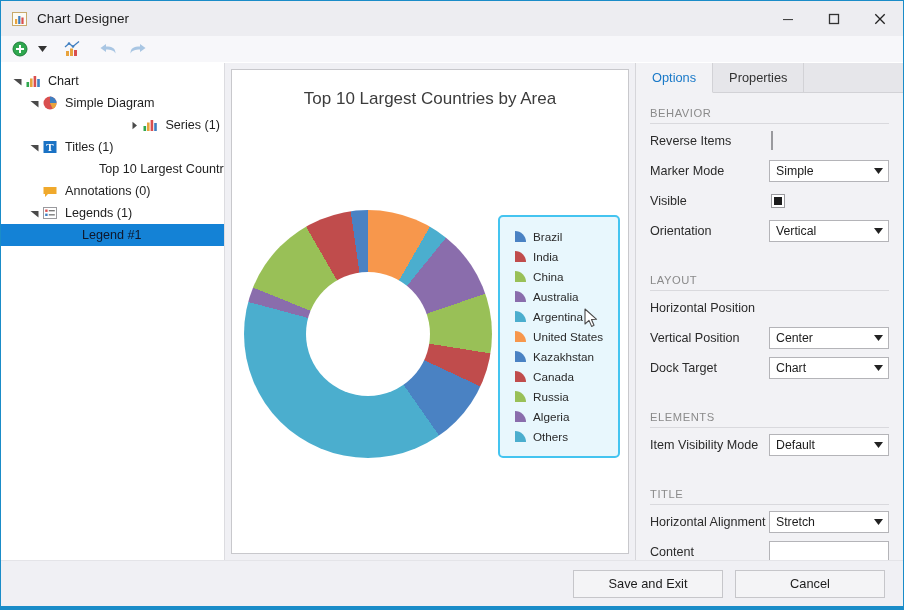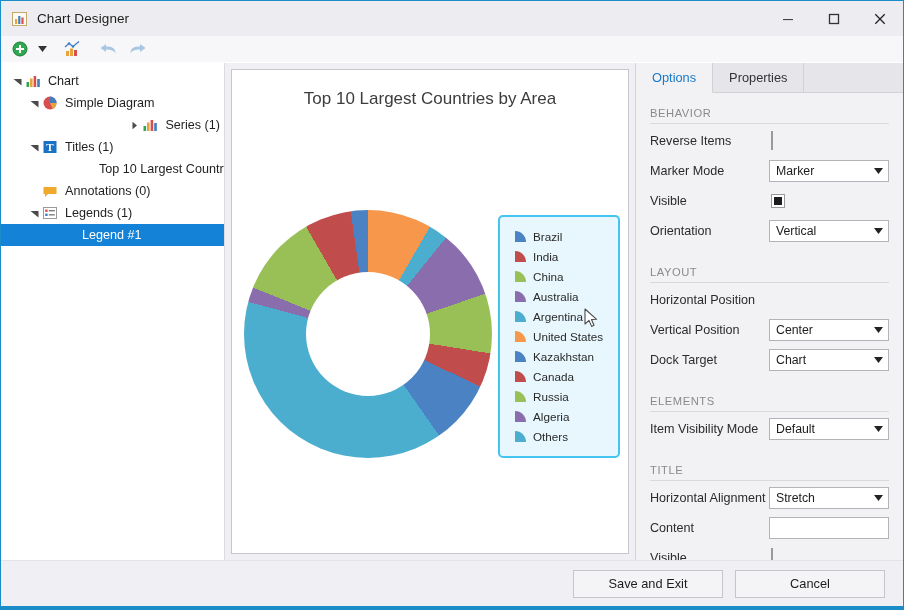--- a/index.html
+++ b/index.html
@@ -87,21 +87,21 @@
     display: flex;
     align-items: center;
     height: 22px;
     font-size: 12.6px;
     color: #1f1f1f;
     white-space: nowrap;
     padding-right: 4px;
   }
   .tree-row.selected {
     background: #1482d6;
-    color: #ffffff;
+    color: #0f172a;
   }
   .arrow {
     width: 16px; height: 22px;
     display: flex; align-items: center; justify-content: center;
     flex: 0 0 16px;
   }
   .arrow svg { display:block; }
   .tree-ico {
     width: 17px; height: 16px;
     margin-right: 6px;
@@ -210,21 +210,21 @@
     color: #1979c8;
     border-bottom: 1px solid #f2f2f5;
     margin-bottom: -1px;
   }
   .opt-body { padding: 12px 14px 0 14px; overflow: hidden; }
   .section-head {
     font-size: 11.2px;
     color: #8a8a8a;
     letter-spacing: 0.55px;
     padding-bottom: 4px;
-    margin-top: 22px;
+    margin-top: 30px;
     border-bottom: 1px solid #d9d9dd;
   }
   .section-head.first { margin-top: 2px; }
   .opt-row {
     display: flex;
     align-items: center;
     height: 26px;
     margin-top: 4px;
   }
   .opt-label {
@@ -549,21 +549,21 @@
 
         <div class="opt-row">
           <span class="opt-label">Reverse Items</span>
           <span class="ctrl"><span class="checkbox"></span></span>
         </div>
 
         <div class="opt-row">
           <span class="opt-label">Marker Mode</span>
           <span class="ctrl">
             <span class="combo">
-              <span class="cval">Marker</span>
+              <span class="cval">Simple</span>
               <span class="carr">
                 <svg width="9" height="6" viewBox="0 0 9 6">
                     <path d="M0 0 L9 0 L4.5 6 Z" fill="#222"></path>
                   </svg>
               </span>
             </span>
           </span>
         </div>
 
         <div class="opt-row">

